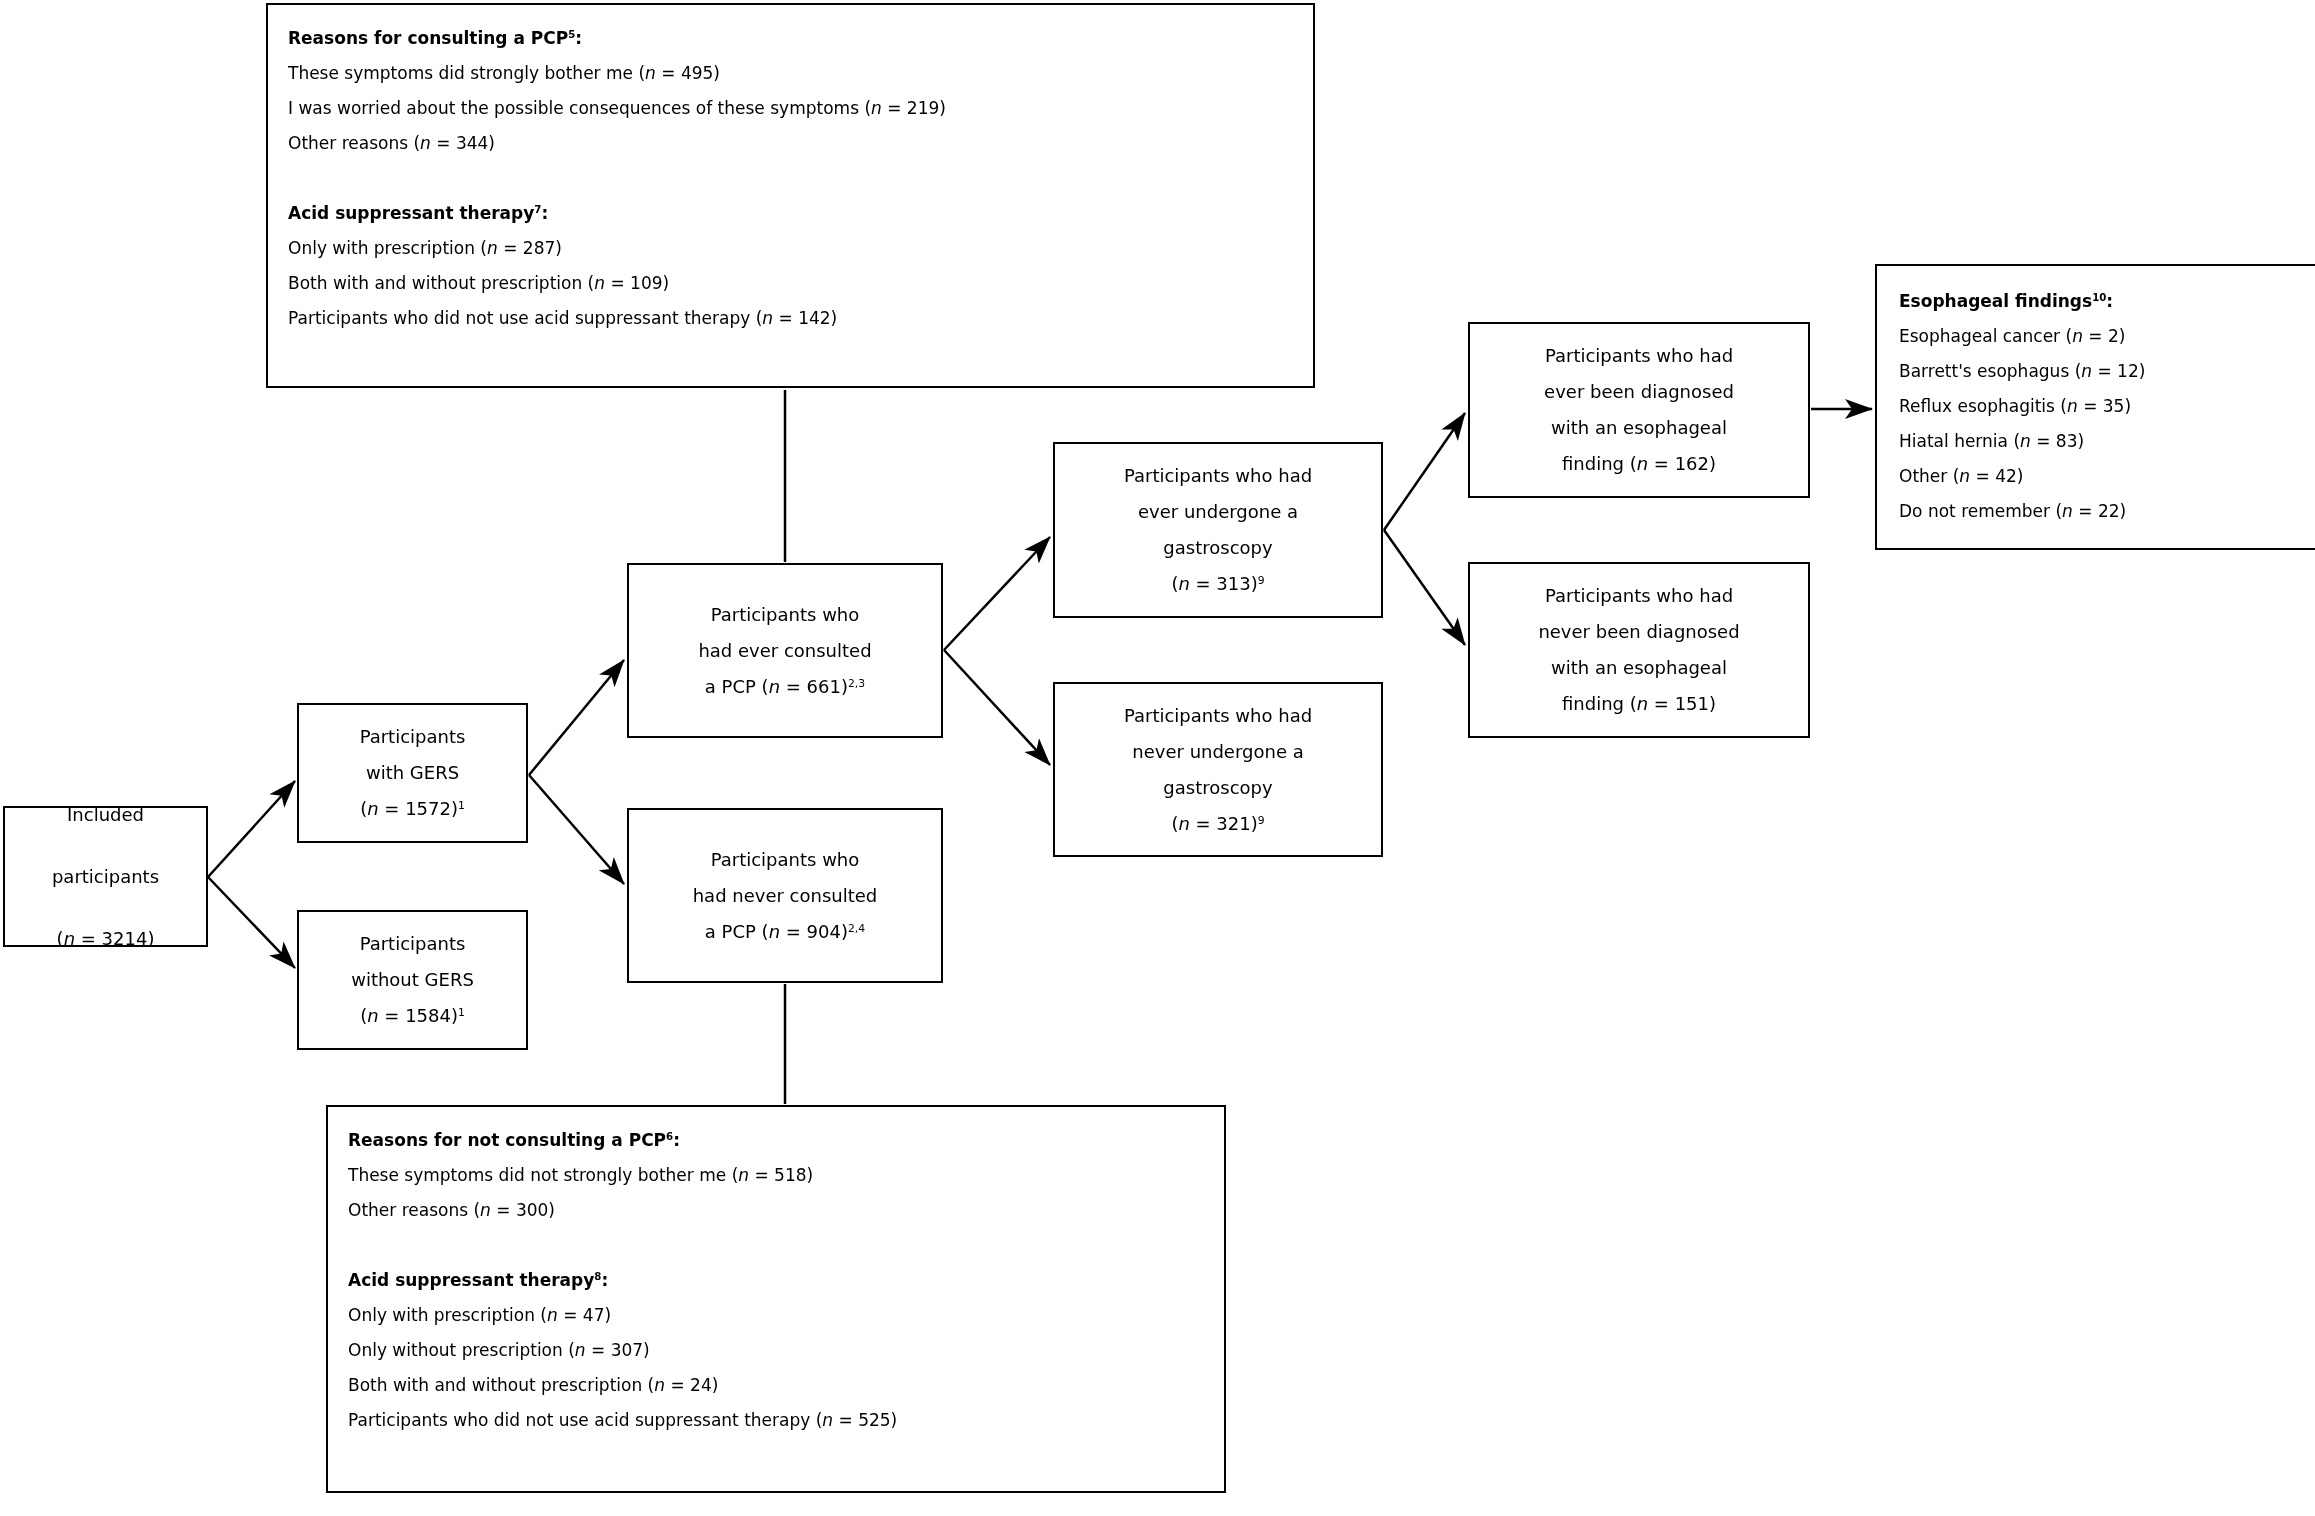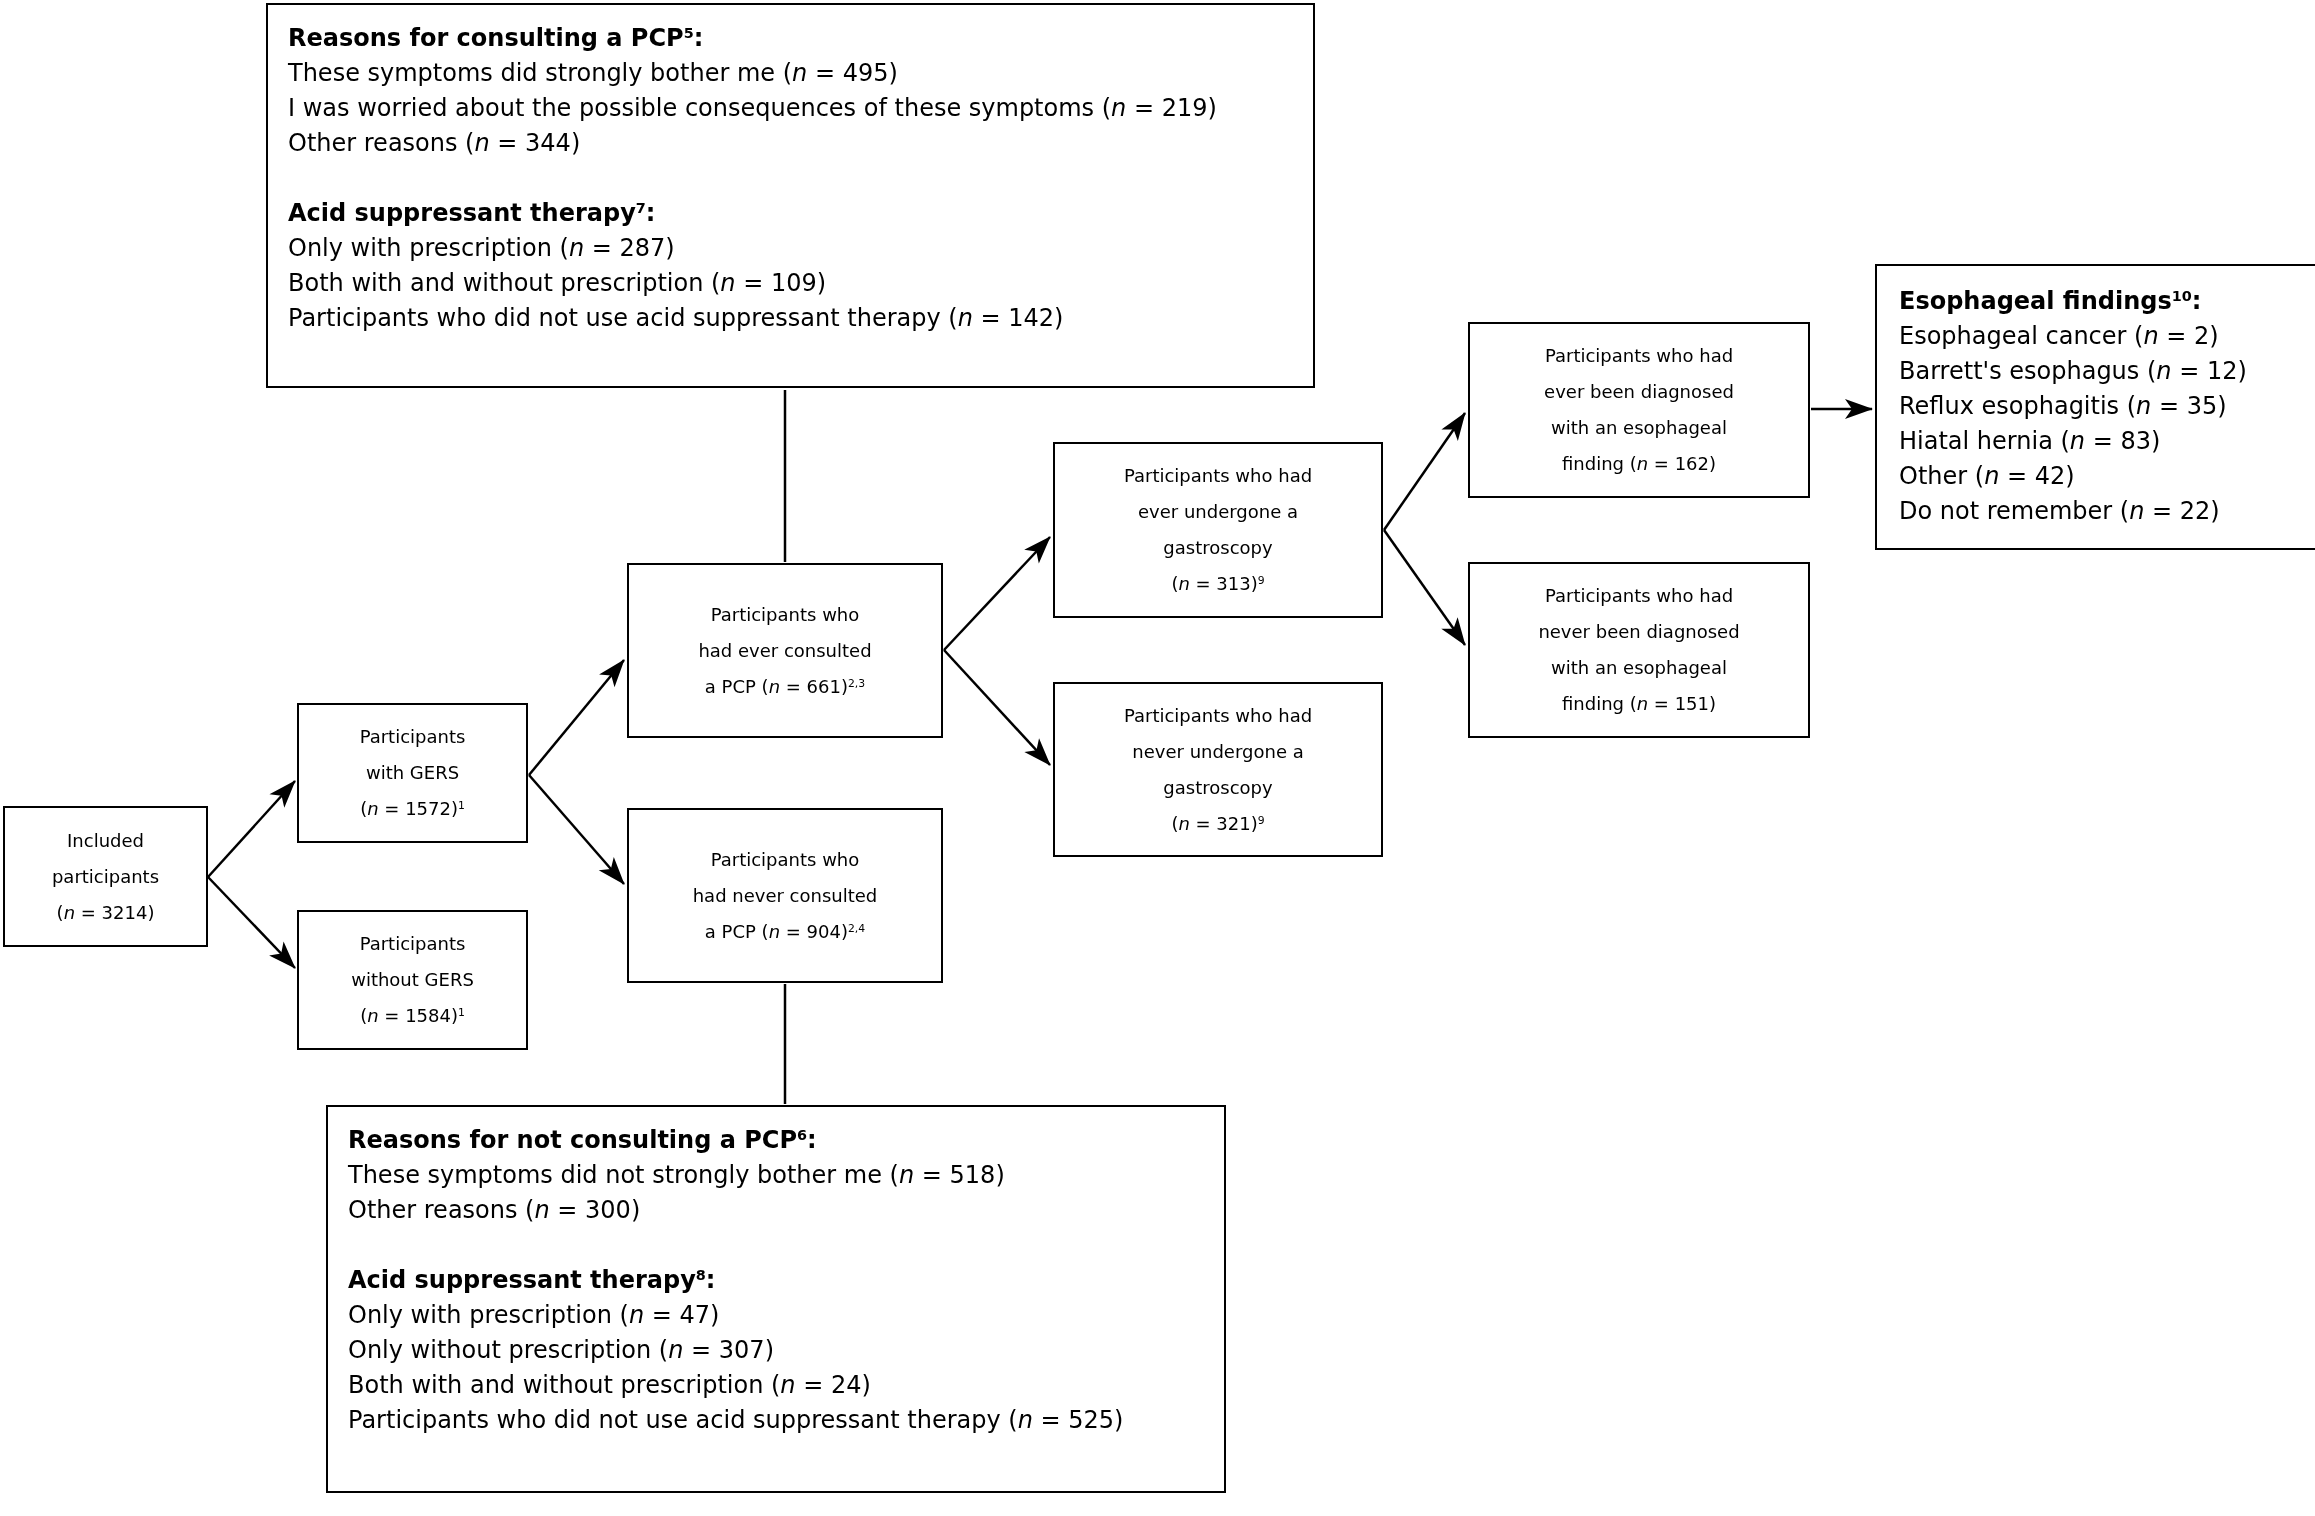--- a/index.html
+++ b/index.html
@@ -7,29 +7,29 @@
        font-family:"DejaVu Sans","Liberation Sans",sans-serif;color:#000;}
   .canvas{position:absolute;left:0;top:0;width:2315px;height:1516px;}
   svg.connectors{position:absolute;left:0;top:0;pointer-events:none;}
   svg.connectors line{stroke:#000000;stroke-width:2.5px;}
   .box{position:absolute;background:#ffffff;border:2.5px solid #000000;
        box-sizing:border-box;display:flex;flex-direction:column;}
   .box.flow{justify-content:center;align-items:center;}
   .box.flow .line{font-size:18px;line-height:36px;min-height:36px;
                   text-align:right;white-space:nowrap;}
   .box.info{justify-content:flex-start;align-items:flex-start;padding:16px 20px;}
-  .box.info .line{font-size:24px;line-height:35px;min-height:35px;
+  .box.info .line{font-size:17px;line-height:35px;min-height:35px;
                   text-align:left;white-space:nowrap;}
   #b10.info{padding:18px 22px;}
   sup{font-size:60%;line-height:0;vertical-align:baseline;position:relative;top:-0.55em;}
   b{font-weight:bold;}
   i{font-style:italic;}
   
   #b0 {left:266px; top:3px;    width:1049px; height:385px;}
-  #b1 {left:3px;   top:806px;  width:205px;  height:141px;}
+  #b1 {left:3px;   top:806px;  width:205px;  height:141px;gap:26px;}
   #b2 {left:297px; top:703px;  width:231px;  height:140px;}
   #b3 {left:297px; top:910px;  width:231px;  height:140px;}
   #b4 {left:627px; top:563px;  width:316px;  height:175px;}
   #b5 {left:627px; top:808px;  width:316px;  height:175px;}
   #b6 {left:1053px;top:442px;  width:330px;  height:176px;}
   #b7 {left:1053px;top:682px;  width:330px;  height:175px;}
   #b8 {left:1468px;top:322px;  width:342px;  height:176px;}
   #b9 {left:1468px;top:562px;  width:342px;  height:176px;}
   #b10{left:1875px;top:264px;  width:472px;  height:286px;}
   #b11{left:326px; top:1105px; width:900px;  height:388px;}

